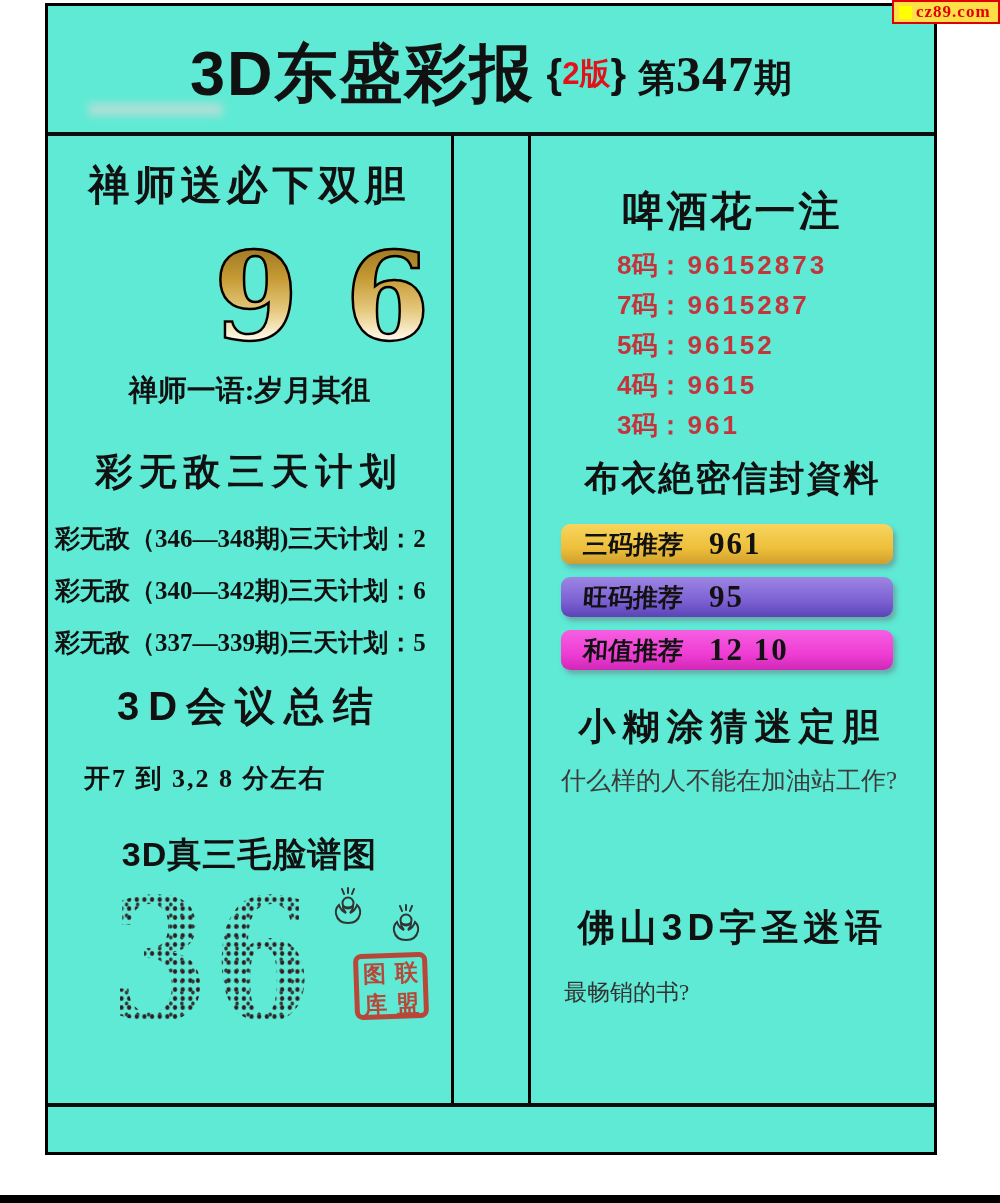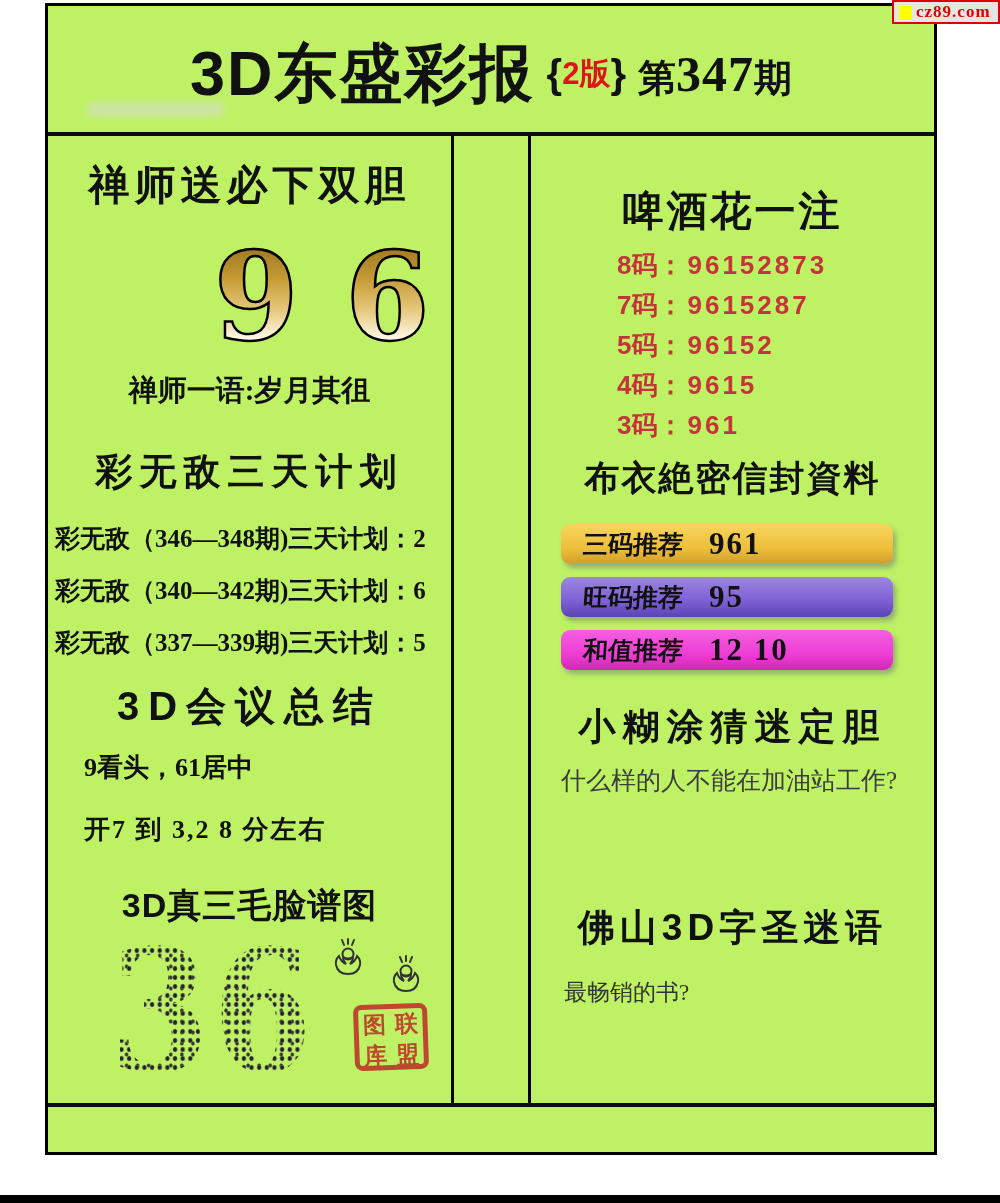--- a/index.html
+++ b/index.html
@@ -1,29 +1,29 @@
 <!DOCTYPE html>
 <html><head>
 <meta charset="utf-8">
 <style>
   * { margin:0; padding:0; box-sizing:border-box; }
   html,body { width:1000px; height:1203px; background:#ffffff; overflow:hidden; }
   body { position:relative; font-family:"Liberation Sans", sans-serif; color:#111; }
 
   
   .badge { position:absolute; top:0; right:0; height:24px; min-width:108px;
-    background:#e5e5e5; border:2px solid #e10000; display:flex; align-items:center;
+    background:#fde047; border:2px solid #e10000; display:flex; align-items:center;
     gap:4px; padding:0 5px; z-index:5; }
   .badge .sq { width:13px; height:13px; background:#ffff00; }
   .badge .txt { color:#e10000; font-family:"Liberation Serif", serif; font-weight:bold;
     font-size:17px; letter-spacing:1px; }
 
   
   .frame { position:absolute; left:45px; top:3px; width:892px; height:1152px;
-    border:3px solid #000; background:#bef264; }
+    border:3px solid #000; background:#5eead4; }
 
   
   .masthead { position:relative; height:130px; border-bottom:4px solid #0d0d0d;
     display:flex; align-items:center; justify-content:center; gap:12px; padding-top:10px; }
   .mast-smudge { position:absolute; left:40px; bottom:16px; width:135px; height:13px;
     background:#d9d9d9; filter:blur(4px); opacity:.65; }
   .mast-title { font-size:63px; font-weight:800; letter-spacing:2px; }
   .mast-edition { font-weight:800; display:flex; align-items:center; }
   .mast-edition .brace { font-size:40px; font-weight:700; }
   .mast-edition .ed { color:#e3121a; font-size:31px; font-weight:800; }
@@ -141,21 +141,20 @@
       <div class="zen-phrase">禅师一语:岁月其徂</div>
 
       <div class="sec-title plan-title">彩无敌三天计划</div>
       <div class="plan-list">
         <div class="line">彩无敌（346—348期)三天计划：2</div>
         <div class="line">彩无敌（340—342期)三天计划：6</div>
         <div class="line">彩无敌（337—339期)三天计划：5</div>
       </div>
 
       <div class="sec-title meeting-title">3D会议总结</div>
-      <div class="meeting-l1">9看头，61居中</div>
       <div class="meeting-l2">开7 到 3,2 8 分左右</div>
 
       <div class="sec-title face-title">3D真三毛脸谱图</div>
       <div class="face-area">
         <div class="face-number">36</div>
 
         <svg class="hand-icon hand-1" viewBox="0 0 34 40">
           <g stroke="#333" stroke-width="2" fill="none" stroke-linecap="round">
             <line x1="13" y1="7" x2="11" y2="2"></line>
               <line x1="17" y1="6" x2="17" y2="1"></line>

